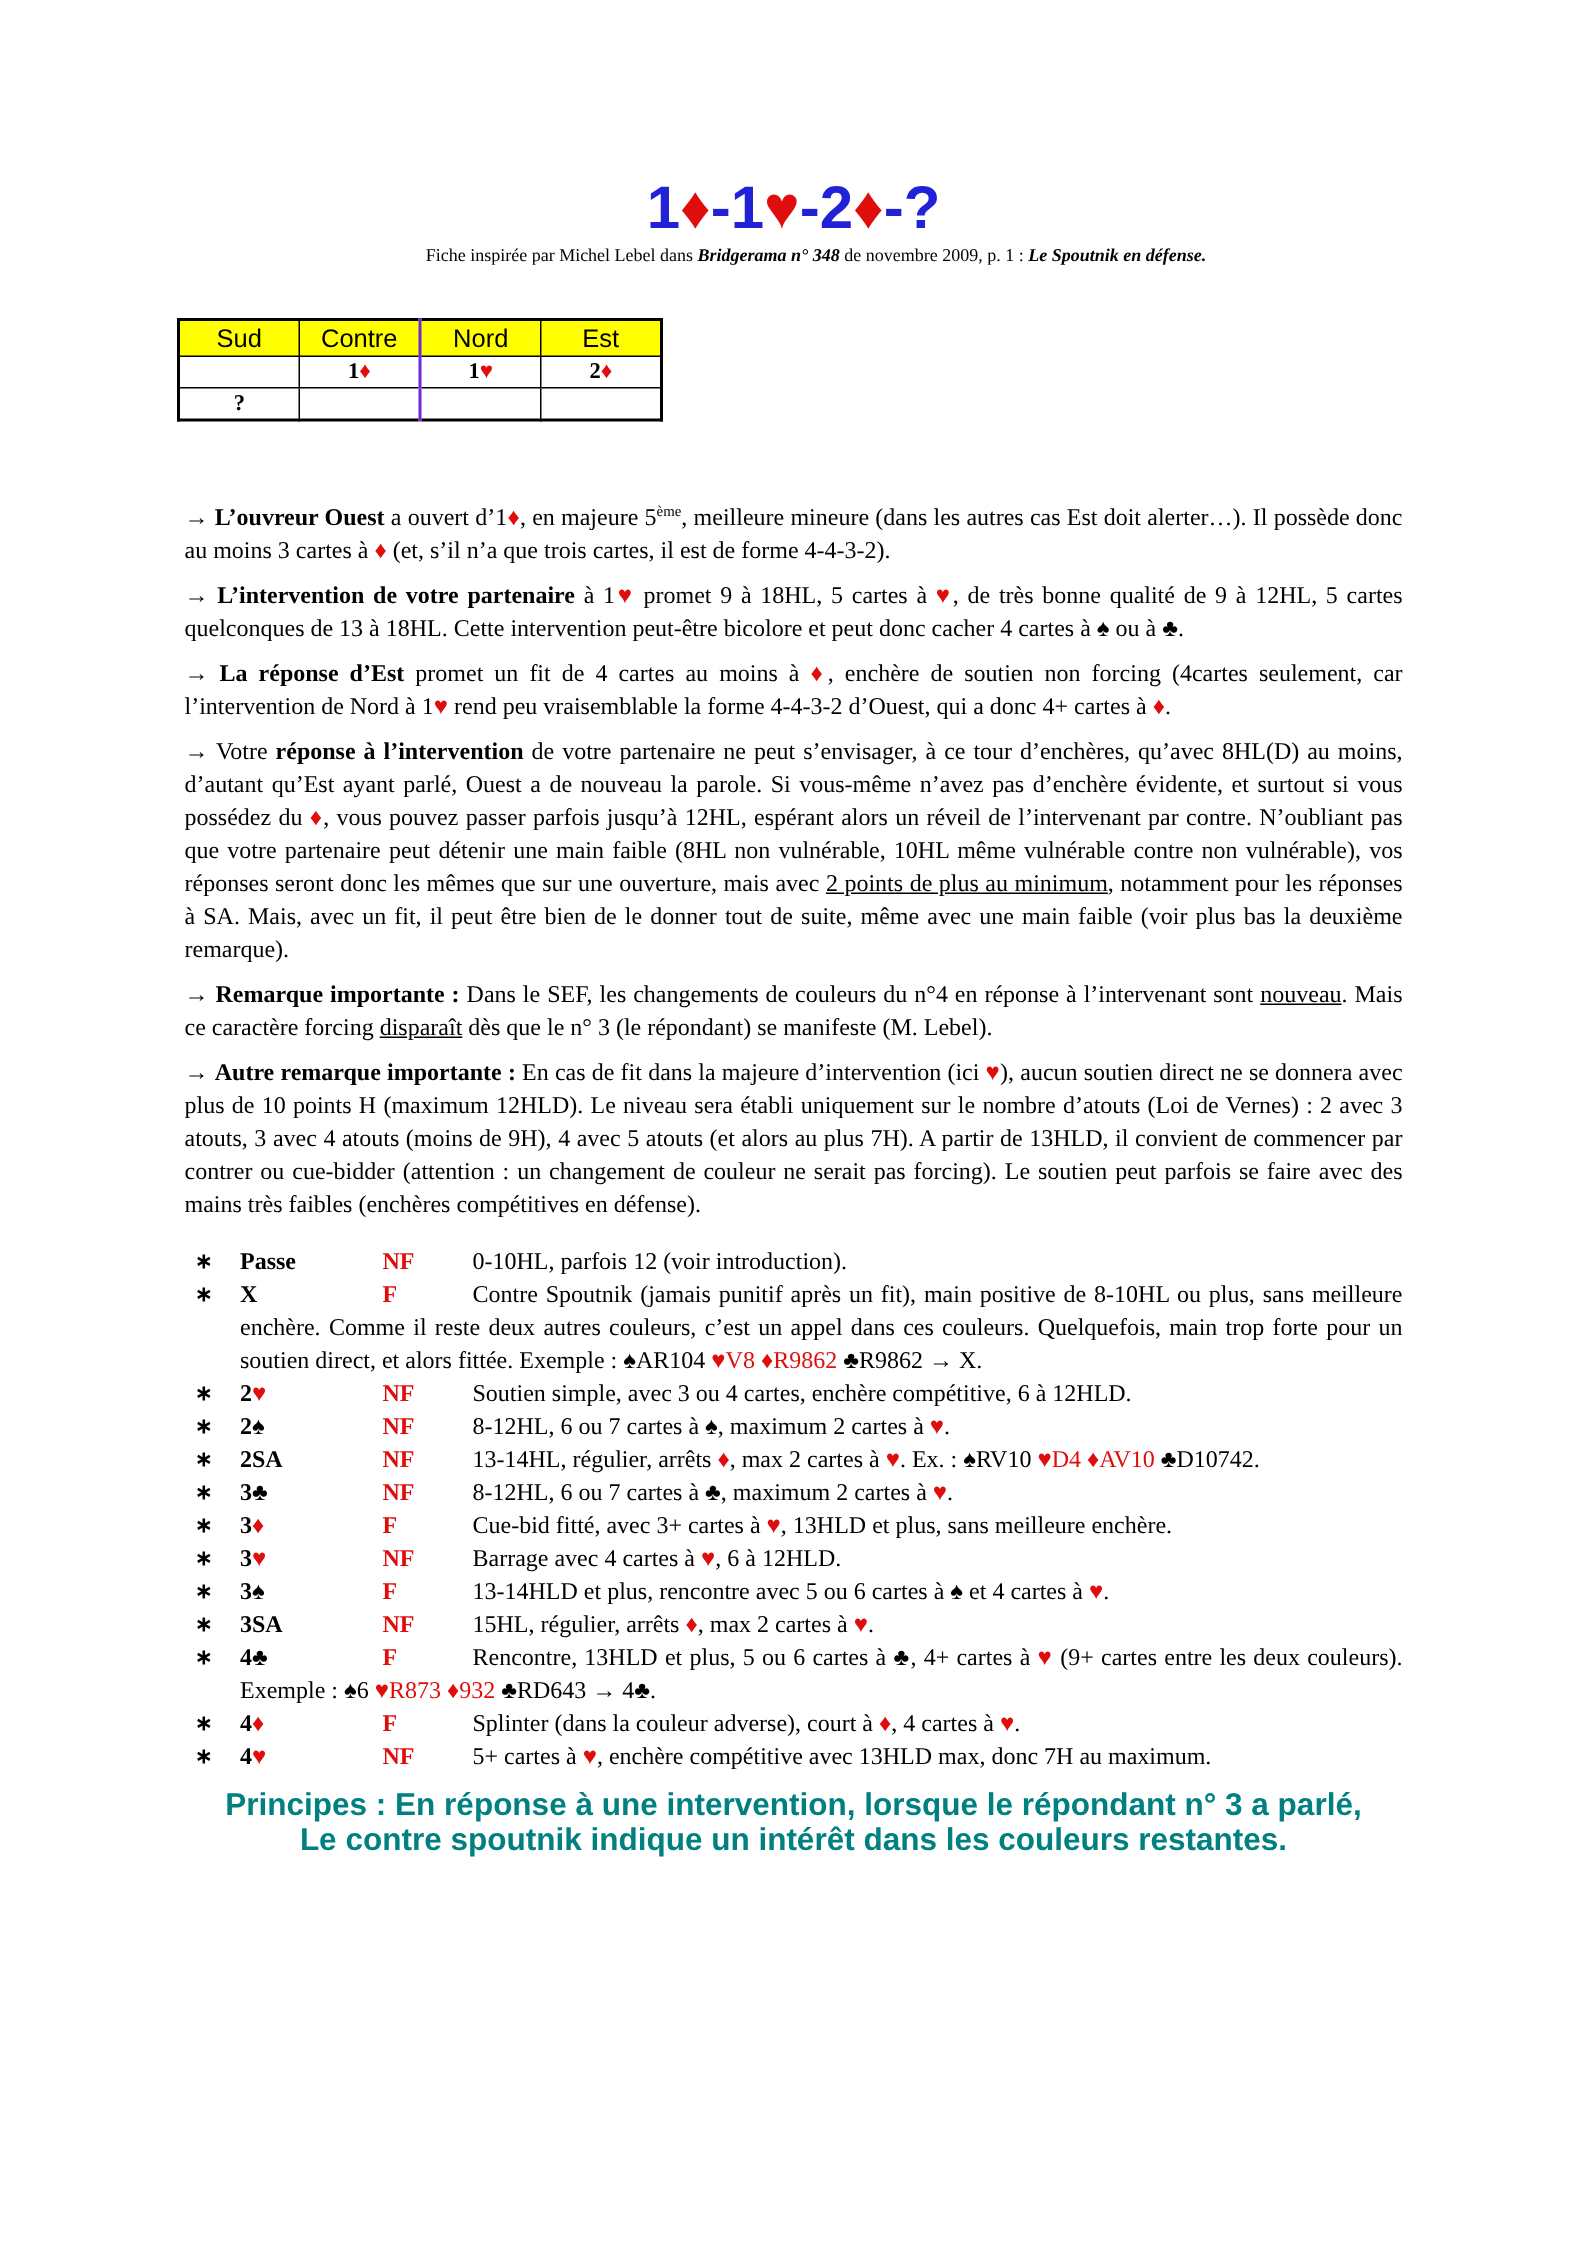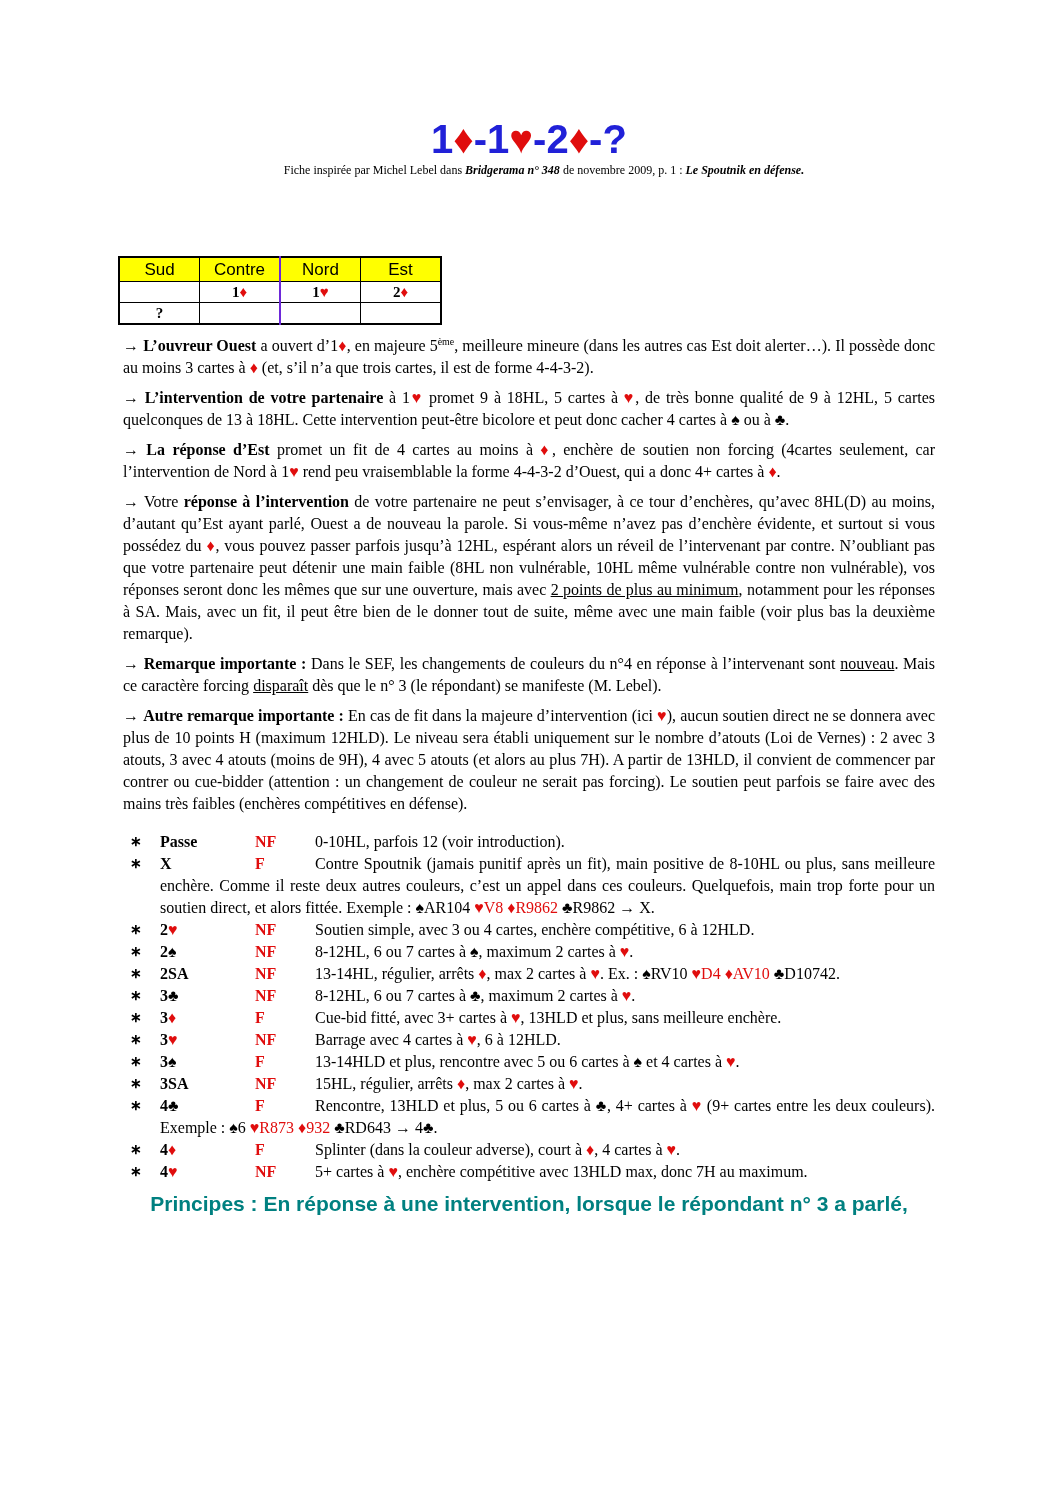--- a/index.html
+++ b/index.html
@@ -29,21 +29,20 @@
   .doc-subtitle{
     position:absolute;top:160px;left:15px;width:100%;
     text-align:center;
     font-size:12px;line-height:20px;
   }
   
   .bid-table{
     position:absolute;top:212px;left:118px;
     border-collapse:collapse;
     table-layout:fixed;
-    margin-top:44px;
   }
   .bid-table td,.bid-table th{
     border:1px solid #000;
     width:75px;height:18px;
     text-align:center;vertical-align:middle;
     padding:1px 2px;
   }
   .bid-table th{
     background:var(--yellow);
     font-family:"Liberation Sans", sans-serif;
@@ -171,15 +170,16 @@
         <span class="bullet">∗</span><span class="bid-label"><span>4</span><span class="c-red">♦</span></span><span class="forcing"><span>F</span></span><span><span>Splinter (dans la couleur adverse), court à </span><span class="c-red">♦</span><span>, 4 cartes à </span><span class="c-red">♥</span><span>.</span></span>
       </li>
       <li>
         <span class="bullet">∗</span><span class="bid-label"><span>4</span><span class="c-red">♥</span></span><span class="forcing"><span>NF</span></span><span><span>5+ cartes à </span><span class="c-red">♥</span><span>, enchère compétitive avec 13HLD max, donc 7H au maximum.</span></span>
       </li>
     </ul>
   </div>
 
   <div class="principles">
     <div>Principes : En réponse à une intervention, lorsque le répondant n° 3 a parlé,</div>
+    <div>Le contre spoutnik indique un intérêt dans les couleurs restantes.</div>
   </div>
 
 </div>
 
 </body></html>

